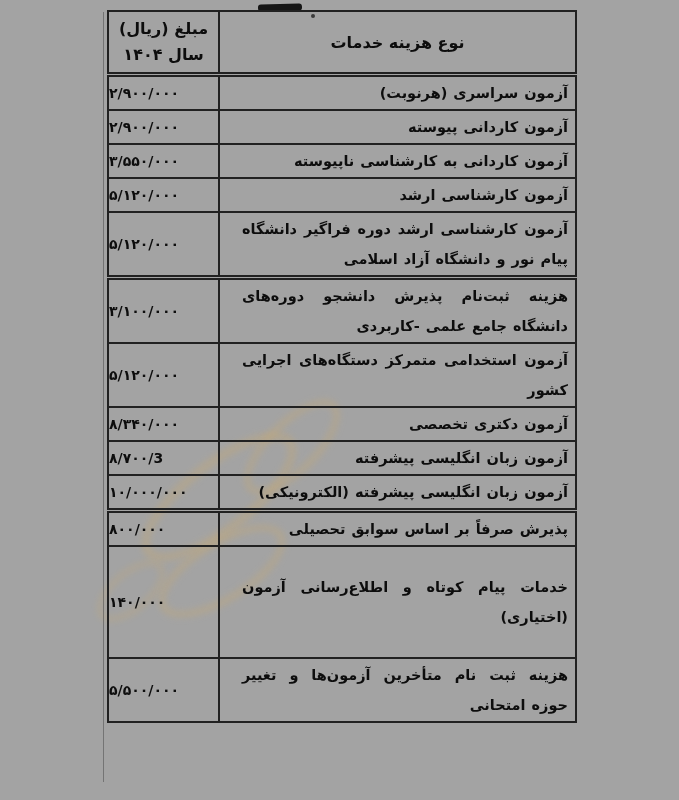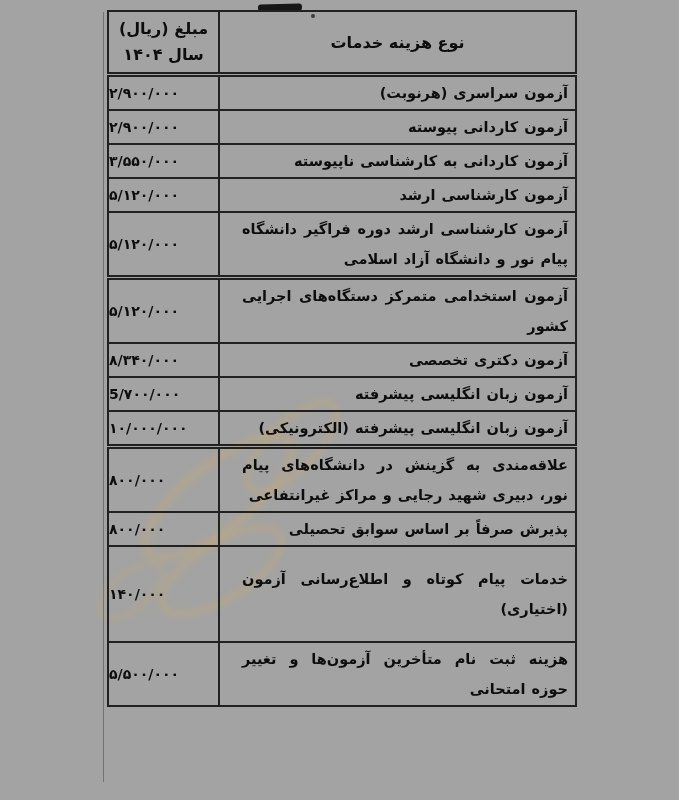--- a/index.html
+++ b/index.html
@@ -104,21 +104,21 @@
     font-weight: bold;
     white-space: nowrap;
     letter-spacing: .5px;
   }
 
   tr.h30 { height: 30px; }
   tr.h31 { height: 31px; }
   tr.h37 { height: 37px; }
   tr.h63 { height: 63px; margin-left: 32px; }
   tr.h64 { height: 64px; }
-  tr.h94 { height: 96px; }
+  tr.h94 { height: 112px; }
   tr.dbl-bottom td { border-bottom: 5px double #212121; }
 </style>
 </head>
 <body>
 
 <div class="page">
 
   <div class="watermark">
     <div class="wm-stroke wm-1"></div>
     <div class="wm-stroke wm-2"></div>
@@ -156,40 +156,40 @@
       <td class="amount-cell">۳/۵۵۰/۰۰۰</td>
     </tr>
     <tr class="h31">
       <td class="service-cell">آزمون کارشناسی ارشد</td>
       <td class="amount-cell">۵/۱۲۰/۰۰۰</td>
     </tr>
     <tr class="h63 dbl-bottom">
       <td class="service-cell">آزمون کارشناسی ارشد دوره فراگیر دانشگاه پیام نور و دانشگاه آزاد اسلامی</td>
       <td class="amount-cell">۵/۱۲۰/۰۰۰</td>
     </tr>
+    <tr class="h64">
+      <td class="service-cell">هزینه ثبت‌نام پذیرش دانشجو دوره‌های دانشگاه جامع علمی -کاربردی</td>
+      <td class="amount-cell">۳/۱۰۰/۰۰۰</td>
+    </tr>
     <tr class="h31">
       <td class="service-cell">آزمون استخدامی متمرکز دستگاه‌های اجرایی کشور</td>
       <td class="amount-cell">۵/۱۲۰/۰۰۰</td>
     </tr>
     <tr class="h30">
       <td class="service-cell">آزمون دکتری تخصصی</td>
       <td class="amount-cell">۸/۳۴۰/۰۰۰</td>
     </tr>
     <tr class="h30">
       <td class="service-cell">آزمون زبان انگلیسی پیشرفته</td>
-      <td class="amount-cell">5/۷۰۰/۰۰۰</td>
+      <td class="amount-cell">۸/۷۰۰/3</td>
     </tr>
     <tr class="h31 dbl-bottom">
       <td class="service-cell">آزمون زبان انگلیسی پیشرفته (الکترونیکی)</td>
       <td class="amount-cell">۱۰/۰۰۰/۰۰۰</td>
     </tr>
-    <tr class="h64">
-      <td class="service-cell">علاقه‌مندی به گزینش در دانشگاه‌های پیام نور، دبیری شهید رجایی و مراکز غیرانتفاعی</td>
-      <td class="amount-cell">۸۰۰/۰۰۰</td>
-    </tr>
     <tr class="h30">
       <td class="service-cell">پذیرش صرفاً بر اساس سوابق تحصیلی</td>
       <td class="amount-cell">۸۰۰/۰۰۰</td>
     </tr>
     <tr class="h94">
       <td class="service-cell">خدمات پیام کوتاه و اطلاع‌رسانی آزمون (اختیاری)</td>
       <td class="amount-cell">۱۴۰/۰۰۰</td>
     </tr>
     <tr class="h31">
       <td class="service-cell">هزینه ثبت نام متأخرین آزمون‌ها و تغییر حوزه امتحانی</td>

